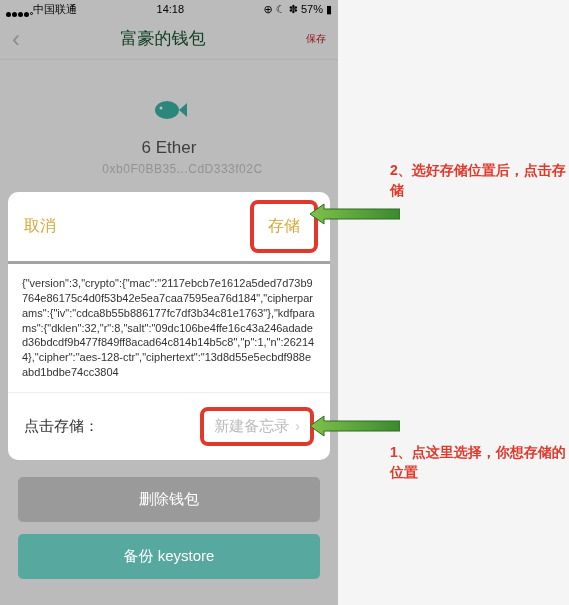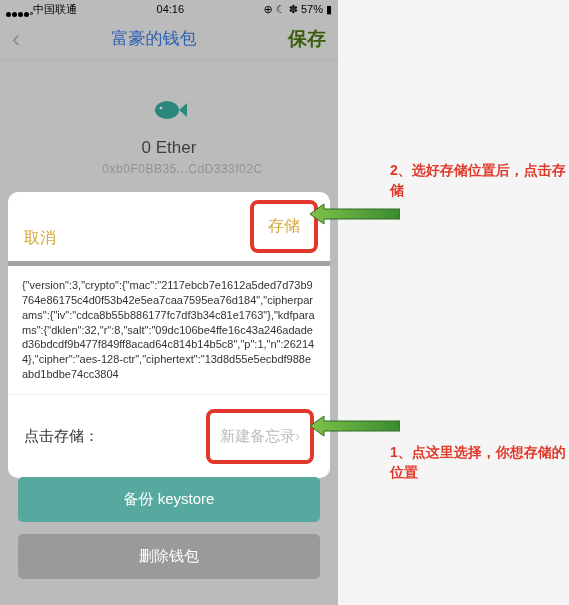--- a/index.html
+++ b/index.html
@@ -36,44 +36,44 @@
   .nav {
     height: 42px;
     display: flex;
     align-items: center;
     justify-content: space-between;
     padding: 0 12px;
     background: #fafafa;
     border-bottom: 1px solid #eee;
   }
   .back-chevron { color: #bbb; font-size: 24px; font-weight: 300; }
-  .nav-title { font-size: 17px; color: #3b82f6; font-weight: 500; }
-  .nav-save { color: #4d7c0f; font-size: 19px; font-weight: bold; }
+  .nav-title { font-size: 17px; color: #14532d; font-weight: 500; }
+  .nav-save { color: #b91c1c; font-size: 10px; }
   .content { text-align: center; padding-top: 30px; }
   .fish-icon {
     width: 40px; height: 40px; margin: 0 auto 8px;
     display: flex; align-items: center; justify-content: center;
   }
   .balance { font-size: 17px; color: #555; margin-bottom: 4px; }
   .addr { font-size: 12px; color: #c4c4c4; letter-spacing: 0.5px; margin-left: 27px; }
   .overlay {
     position: absolute; top: 0; left: 0; right: 0; bottom: 0;
     background: rgba(0,0,0,0.25);
   }
   .sheet {
     position: absolute;
     left: 8px; right: 8px; top: 192px;
     background: #fff;
     border-radius: 10px;
     overflow: visible;
   }
   .sheet-header {
-    display: flex; justify-content: space-between; align-items: flex-end;
+    display: flex; justify-content: space-between; align-items: center;
     padding: 12px 16px;
-    border-bottom: 5px solid #a3a3a3;
+    border-bottom: 3px solid #a3a3a3;
   }
   .sheet-cancel { color: #d4a93a; font-size: 16px; }
   .sheet-store-wrap {
     border: 4px solid #e0392b;
     border-radius: 8px;
     padding: 12px 14px;
     margin: -4px -4px -4px 0;
   }
   .sheet-store { color: #d4a93a; font-size: 16px; }
   .json-body {
@@ -86,22 +86,22 @@
     border-bottom: 1px solid #eee;
   }
   .memo-row {
     display: flex; align-items: center; justify-content: space-between;
     padding: 14px 16px;
   }
   .memo-label { font-size: 15px; color: #333; }
   .memo-btn-wrap {
     border: 4px solid #e0392b;
     border-radius: 8px;
-    padding: 14px 10px;
-    display: flex; align-items: center; 
+    padding: 6px 10px;
+    display: flex; align-items: center; gap: 6px;
   }
   .memo-btn { color: #bbb; font-size: 15px; }
   .memo-chev { color: #ccc; font-size: 14px; }
   .bottom-btns {
     position: absolute;
     bottom: 14px; left: 18px; right: 18px;
   }
   .btn {
     width: 100%;
     padding: 13px;
@@ -136,21 +136,21 @@
     <div class="status-left">
       <span class="dots">
         <span class="dot"></span>
           <span class="dot"></span>
           <span class="dot"></span>
           <span class="dot"></span>
           <span class="dot empty"></span>
       </span>
       <span>中国联通</span>
     </div>
-    <span>04:16</span>
+    <span>14:18</span>
     <div class="status-right">
       <span>⊕</span>
       <span>☾</span>
       <span>✽</span>
       <span>57%</span>
       <span>▮</span>
     </div>
   </div>
 
   <div class="nav">
@@ -160,21 +160,21 @@
   </div>
 
   <div class="content">
     <div class="fish-icon">
       <svg width="36" height="28" viewBox="0 0 36 28">
         <ellipse cx="16" cy="14" rx="12" ry="9" fill="#3ab5a6"></ellipse>
         <polygon points="28,14 36,7 36,21" fill="#3ab5a6"></polygon>
         <circle cx="10" cy="12" r="1.5" fill="#fff"></circle>
       </svg>
     </div>
-    <div class="balance">0 Ether</div>
+    <div class="balance">6 Ether</div>
     <div class="addr">0xb0F0BB35...CdD333f02C</div>
   </div>
 
   <div class="overlay"></div>
 
   <div class="sheet">
     <div class="sheet-header">
       <span class="sheet-cancel">取消</span>
       <span class="sheet-store-wrap">
         <span class="sheet-store">存储</span>
@@ -184,22 +184,22 @@
     <div class="memo-row">
       <span class="memo-label">点击存储：</span>
       <span class="memo-btn-wrap">
         <span class="memo-btn">新建备忘录</span>
         <span class="memo-chev">›</span>
       </span>
     </div>
   </div>
 
   <div class="bottom-btns">
+    <div class="btn btn-delete">删除钱包</div>
     <div class="btn btn-backup">备份 keystore</div>
-    <div class="btn btn-delete">删除钱包</div>
   </div>
 </div>
 
 <div class="annotation anno1">2、选好存储位置后，点击存储</div>
 <div class="annotation anno2">1、点这里选择，你想存储的位置</div>
 
 <svg class="arrow" style="left:310px; top:200px;" width="90" height="28">
   <defs>
     <linearGradient id="g1" x1="0" y1="0" x2="1" y2="0">
       <stop offset="0%" stop-color="#7fc24a"></stop>

